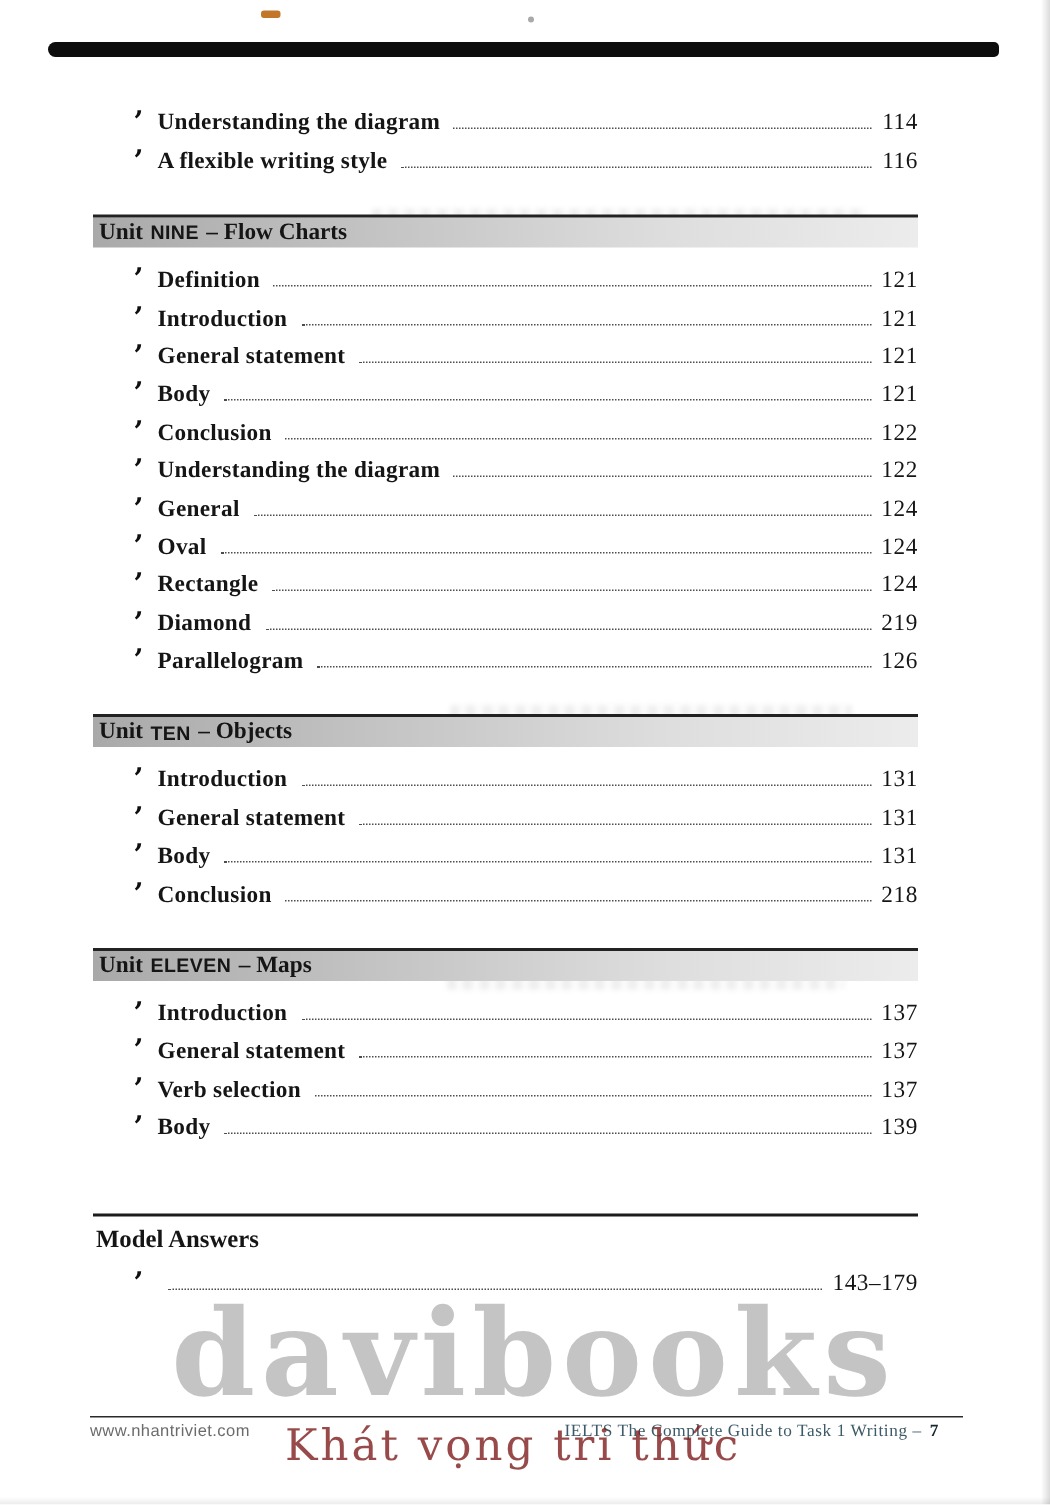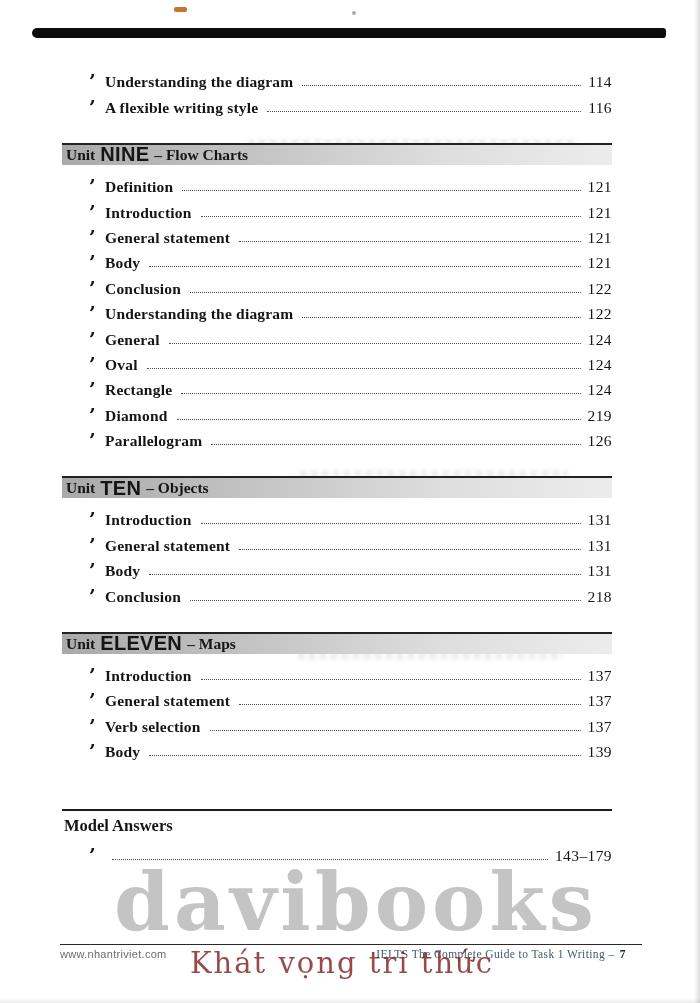--- a/index.html
+++ b/index.html
@@ -34,21 +34,21 @@
     font-family:"DejaVu Serif",serif;font-weight:bold;font-size:19px;line-height:17px;color:#0f0f0f;}
   .label{white-space:nowrap;padding-right:2px;letter-spacing:.2px;font-weight:bold;}
   .leader{flex:1 1 auto;min-width:12px;border-bottom:1.6px dotted #4d4d4d;margin:0 7px 5px 7px;}
   .pagenum{flex:0 0 auto;text-align:right;letter-spacing:.4px;}
 
   .section{margin-top:26px;}
   .section-bar{height:22px;margin-bottom:6px;border-top:2px solid #222;
     background:linear-gradient(90deg,#a9a9a9 0,#c4c4c4 35%,#dedede 70%,#ececec 100%);
     display:flex;align-items:center;padding-left:4px;font-size:15.5px;}
   .unit-word{font-weight:bold;}
-  .unit-name{font-family:"Liberation Sans",sans-serif;font-weight:bold;font-size:20px;
+  .unit-name{font-family:"Liberation Sans",sans-serif;font-weight:bold;font-size:13px;
     letter-spacing:.3px;margin:0 5px;}
   .unit-rest{font-weight:bold;}
 
   .model-answers{margin-top:48px;}
   .ma-title{border-top:2px solid #1c1c1c;padding:5px 0 3px 2px;font-weight:bold;font-size:16.5px;}
 
   
   .footer{position:absolute;left:60px;right:58px;top:944px;border-top:1.5px solid #2a2a2a;
     padding-top:3px;display:flex;justify-content:space-between;align-items:flex-start;}
   .f-left{font-family:"Liberation Sans",sans-serif;font-size:11px;color:#6b6b6b;letter-spacing:.3px;}

